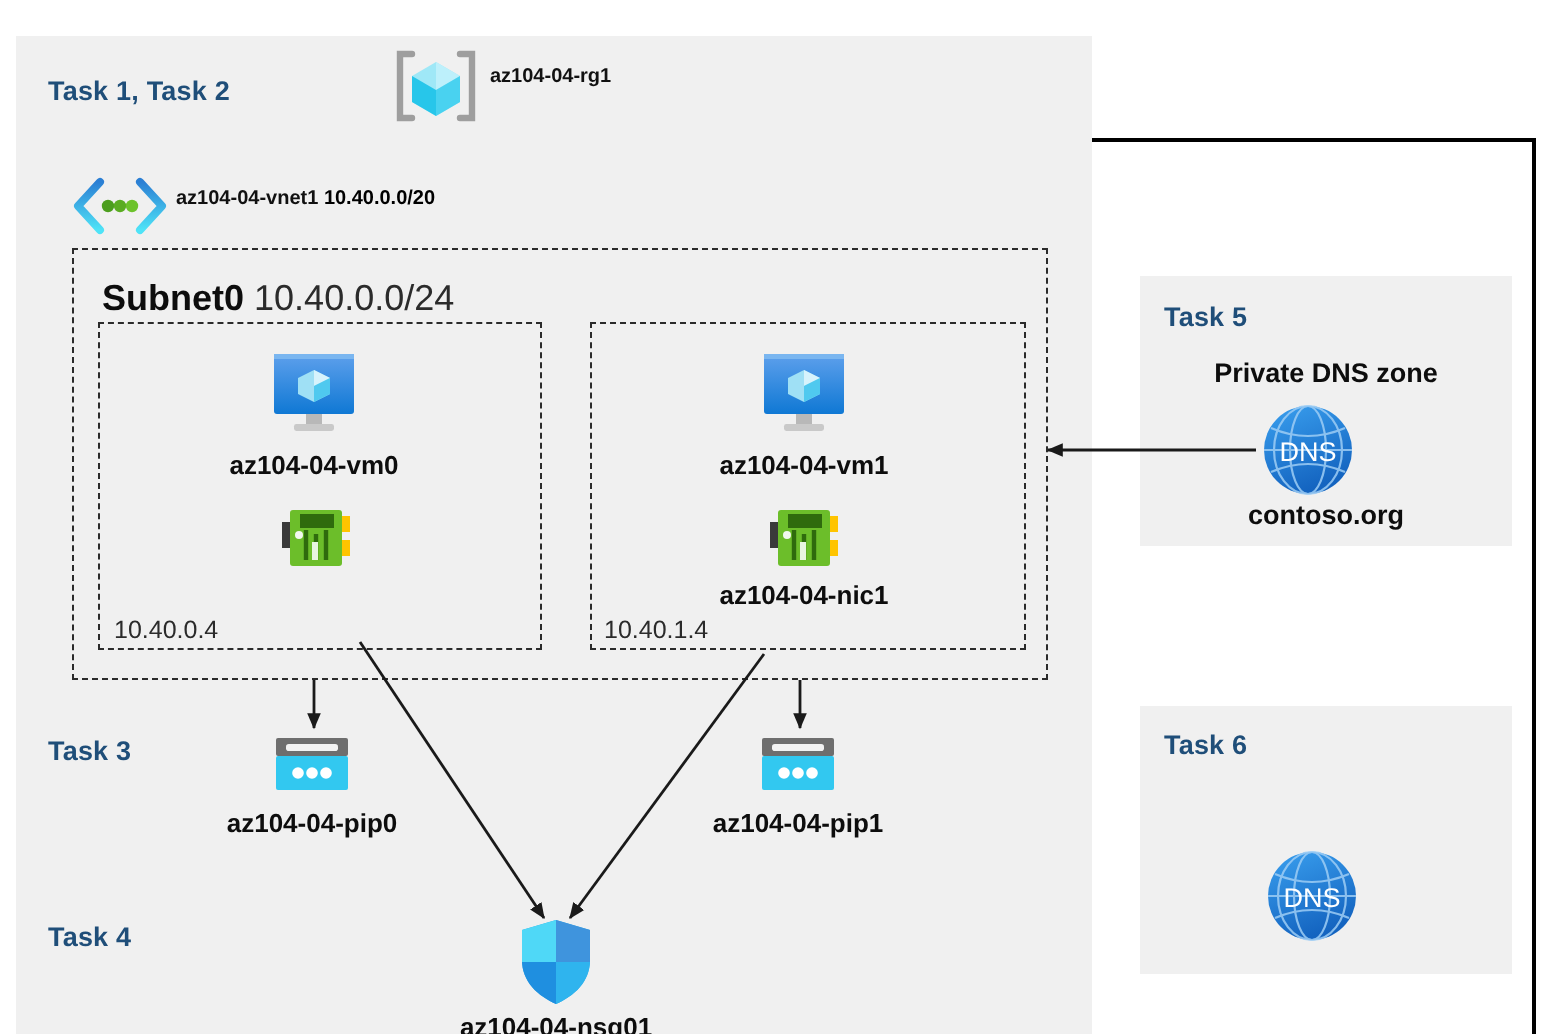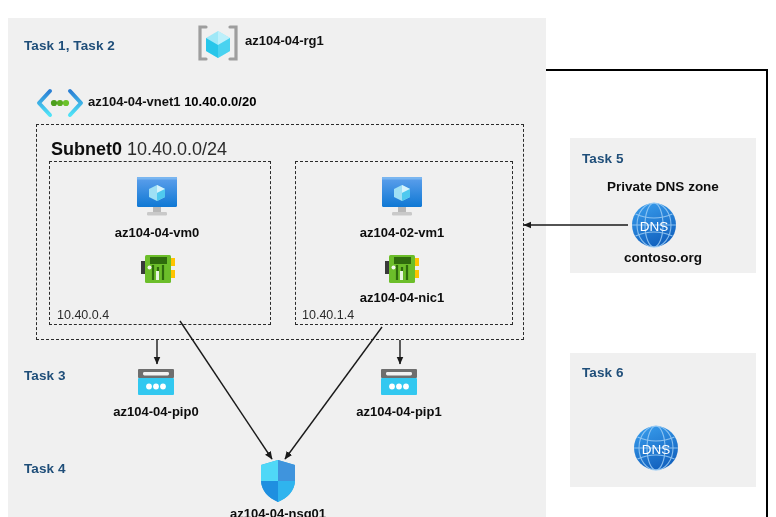--- a/index.html
+++ b/index.html
@@ -40,21 +40,21 @@
 
   
   .task-panel{background:#f0f0f0;}
   .task-label{position:absolute;font-size:13.5px;font-weight:bold;color:#1f4e79;letter-spacing:.1px;}
 
   
   .node-label{position:absolute;text-align:center;font-size:13px;font-weight:bold;color:#0d0d0d;white-space:nowrap;}
   .node-sub{position:absolute;text-align:left;font-size:12.5px;font-weight:normal;color:#2b2b2b;white-space:nowrap;}
   .node-title{position:absolute;text-align:center;font-size:13.5px;font-weight:bold;color:#0d0d0d;white-space:nowrap;}
 
-  .hdr-label{position:absolute;font-size:13px;color:#111;white-space:nowrap;}
+  .hdr-label{position:absolute;font-size:10px;color:#111;white-space:nowrap;}
   .hdr-label b{font-weight:bold;}
   .hdr-label i{font-style:normal;font-weight:bold;color:#000000;}
 
   svg{display:block;overflow:visible;}
   .icon{position:absolute;}
   #arrows{position:absolute;left:0;top:0;width:776px;height:517px;pointer-events:none;}
 </style>
 </head>
 <body>
 
@@ -155,21 +155,21 @@
     <svg width="48" height="44" viewBox="0 0 48 44">
       <rect x="4" y="3" width="40" height="30" rx="1.5" fill="url(#vmg)"></rect>
       <rect x="4" y="3" width="40" height="2.5" fill="#7ab6f0"></rect>
       <polygon points="24,11 32,15 32,23 24,27 16,23 16,15" fill="#9fe0f5"></polygon>
       <polygon points="24,11 32,15 24,19" fill="#d6f3fc"></polygon>
       <polygon points="24,19 32,15 32,23 24,27" fill="#4fc9ef"></polygon>
       <rect x="20" y="33" width="8" height="5" fill="#b8b8b8"></rect>
       <rect x="14" y="38" width="20" height="3.5" rx="1.2" fill="#c9c9c9"></rect>
     </svg>
   </div>
-  <div class="node-label" style="left:302px;top:207px;width:200px;">az104-02-vm1</div>
+  <div class="node-label" style="left:302px;top:207px;width:200px;">az104-04-vm1</div>
 
   <div class="icon" style="left:385px;top:235px;width:34px;height:32px;">
     <svg width="34" height="32" viewBox="0 0 34 32">
       <rect x="0" y="8" width="5" height="13" fill="#3a3a3a"></rect>
       <rect x="28" y="5" width="6" height="8" fill="#ffc400"></rect>
       <rect x="28" y="17" width="6" height="8" fill="#ffc400"></rect>
       <rect x="4" y="2" width="26" height="28" rx="1.5" fill="#6cbe2a"></rect>
       <rect x="9" y="4" width="17" height="7" fill="#2f6b0d"></rect>
       <path d="M12 12 L12 27 M17 14 L17 27 M22 12 L22 27" stroke="#2f6b0d" stroke-width="2.2" fill="none"></path>
       <rect x="15" y="18" width="3" height="9" fill="#e8f5e0"></rect>

